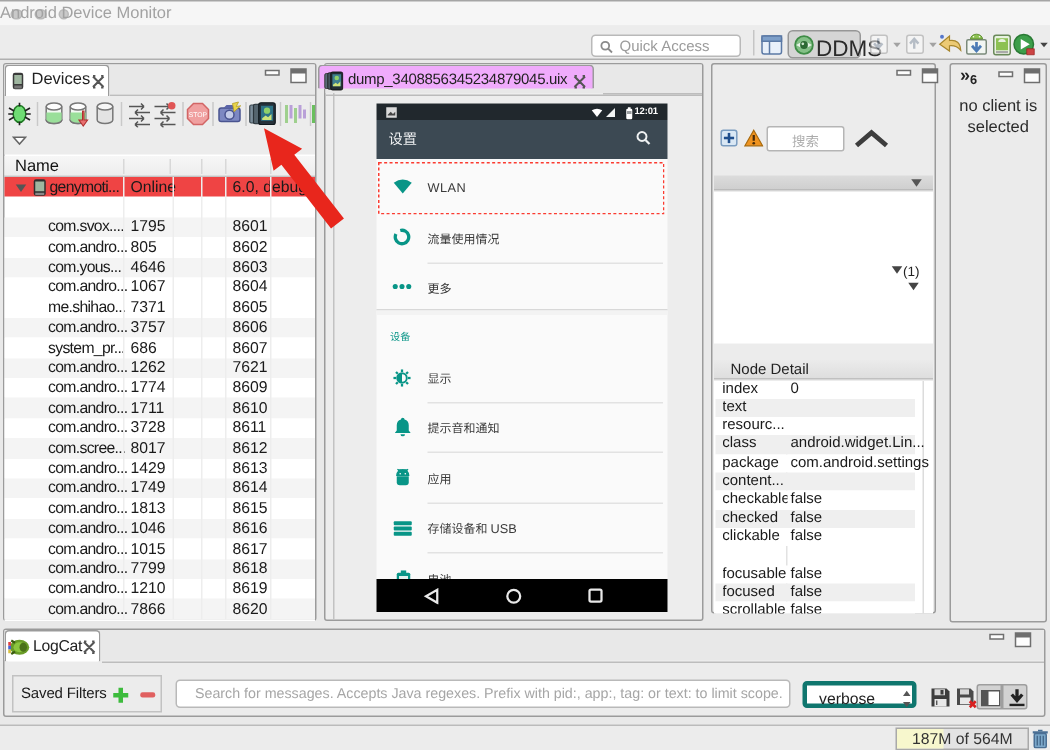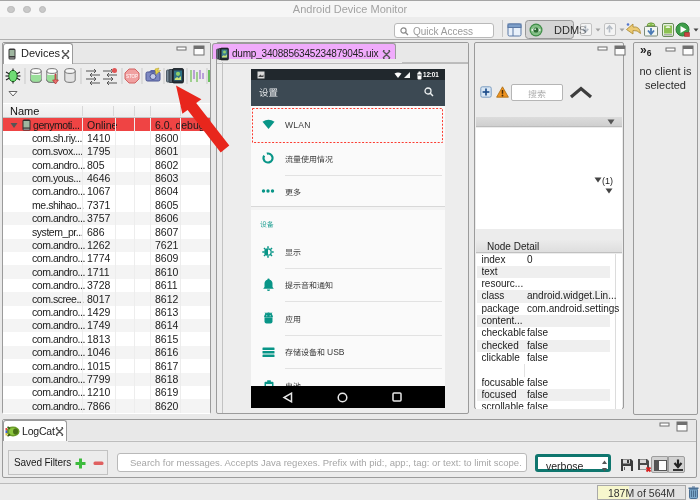--- a/index.html
+++ b/index.html
@@ -11,21 +11,21 @@
 .trow span{position:absolute;top:0.5px;white-space:nowrap}
 .nrow{position:absolute;left:1px;width:133px;height:12.3px;font-size:10px;color:#1a1a1a}
 .nrow span{position:absolute;top:0px;white-space:nowrap}
 </style></head><body>
 
 
 <div class="abs" style="left:0;top:0;width:700px;height:17px;background:#f6f6f6;border-top:1px solid #a5a5a5"></div>
 <div class="abs" style="left:7px;top:5.5px;width:7.5px;height:7.5px;border-radius:50%;background:#c9c9c9;border:0.5px solid #b9b9b9"></div>
 <div class="abs" style="left:23.2px;top:5.5px;width:7.5px;height:7.5px;border-radius:50%;background:#c9c9c9;border:0.5px solid #b9b9b9"></div>
 <div class="abs" style="left:38.5px;top:5.5px;width:7.5px;height:7.5px;border-radius:50%;background:#c9c9c9;border:0.5px solid #b9b9b9"></div>
-<div class="abs" style="left:0;top:3px;width:700px;text-align:center;font-size:11px;color:#a2a2a2">Android Device Monitor</div>
+<div class="abs" style="left:0;top:3px;width:700px;font-size:11px;color:#a2a2a2">Android Device Monitor</div>
 
 
 <div class="abs" style="left:0;top:17px;width:700px;height:23px;background:#ececec;border-bottom:1px solid #b0b0b0"></div>
 <div class="abs" style="left:394px;top:23px;width:100px;height:15px;background:#fff;border:1px solid #b9b9b9;border-radius:3px">
  <svg width="9" height="9" style="position:absolute;left:5px;top:3px">
       <circle cx="3.5" cy="3.5" r="2.6" fill="none" stroke="#8a8a8a" stroke-width="1.2"></circle>
       <line x1="5.5" y1="5.5" x2="8" y2="8" stroke="#8a8a8a" stroke-width="1.2"></line>
     </svg>
  <span style="position:absolute;left:18px;top:1.5px;font-size:10px;color:#9b9b9b">Quick Access</span>
 </div>
@@ -36,21 +36,21 @@
     <line x1="6" y1="4.5" x2="6" y2="13" stroke="#5b79a5"></line>
   </svg>
 <div class="abs" style="left:525px;top:20px;width:49px;height:19px;background:#d5d5d5;border:1px solid #979797;border-radius:3.5px">
  <svg width="14" height="14" style="position:absolute;left:3px;top:2px">
       <circle cx="7" cy="7" r="6.5" fill="#3e8c46"></circle>
       <circle cx="7" cy="7" r="5.3" fill="#84c087"></circle>
       <path d="M1.8 7 Q7 3 12.2 7 Q7 11 1.8 7Z" fill="#e8f3e8"></path>
       <circle cx="7" cy="7" r="2.6" fill="#2c6a33"></circle>
       <circle cx="6.2" cy="6.2" r="0.9" fill="#cfe7cf"></circle>
     </svg>
- <span style="position:absolute;left:28px;top:2.5px;font-size:11px;color:#2b2b2b">DDMS</span>
+ <span style="position:absolute;left:18px;top:2.5px;font-size:15px;color:#2b2b2b">DDMS</span>
 </div>
 
 <g></g>
 <svg class="abs" style="left:578px;top:22px" width="122" height="16">
  <g opacity="0.55">
   <rect x="2.5" y="1.5" width="11" height="12" rx="1.5" fill="#fbfbfb" stroke="#a0a0a0"></rect>
   <path d="M7.5 3.5 v6 m-2.8 -2.6 l2.8 3.2 2.8 -3.2" stroke="#8a98a8" stroke-width="1.6" fill="none"></path>
   <path d="M17.5 6.5 h5 l-2.5 3z" fill="#666"></path>
   <rect x="26.5" y="1.5" width="11" height="12" rx="1.5" fill="#fbfbfb" stroke="#a0a0a0"></rect>
   <path d="M31.5 10.5 v-6 m-2.8 2.6 l2.8 -3.2 2.8 3.2" stroke="#8a98a8" stroke-width="1.6" fill="none"></path>
@@ -213,25 +213,20 @@
         <rect x="0.5" y="0.5" width="8" height="11" rx="1.5" fill="#2f2f2f"></rect>
         <rect x="1.5" y="2" width="6" height="6.5" fill="#9fb6a0"></rect>
         <rect x="1.5" y="9.5" width="6" height="1.5" fill="#888"></rect>
       </svg>
   <span class="nm" style="left:30px;width:53.5px;overflow:hidden">genymoti...</span>
       <span style="left:84px">Online</span>
       <span style="left:152px">6.0, debug</span>
  </div>
 </div>
 <div class="abs" style="left:2px;top:131.4px;width:209px;height:282.6px;overflow:hidden">
-<div class="trow" style="top:0.0px;background:#fff">
-      <span class="nm" style="left:29px;width:53.5px;overflow:hidden">com.sh.riy...</span>
-      <span style="left:84px">1410</span>
-      <span style="left:152px">8600</span>
-    </div>
 <div class="trow" style="top:13.4px;background:#f4f4f4">
       <span class="nm" style="left:29px;width:53.5px;overflow:hidden">com.svox....</span>
       <span style="left:84px">1795</span>
       <span style="left:152px">8601</span>
     </div>
 <div class="trow" style="top:26.8px;background:#fff">
       <span class="nm" style="left:29px;width:53.5px;overflow:hidden">com.andro...</span>
       <span style="left:84px">805</span>
       <span style="left:152px">8602</span>
     </div>

